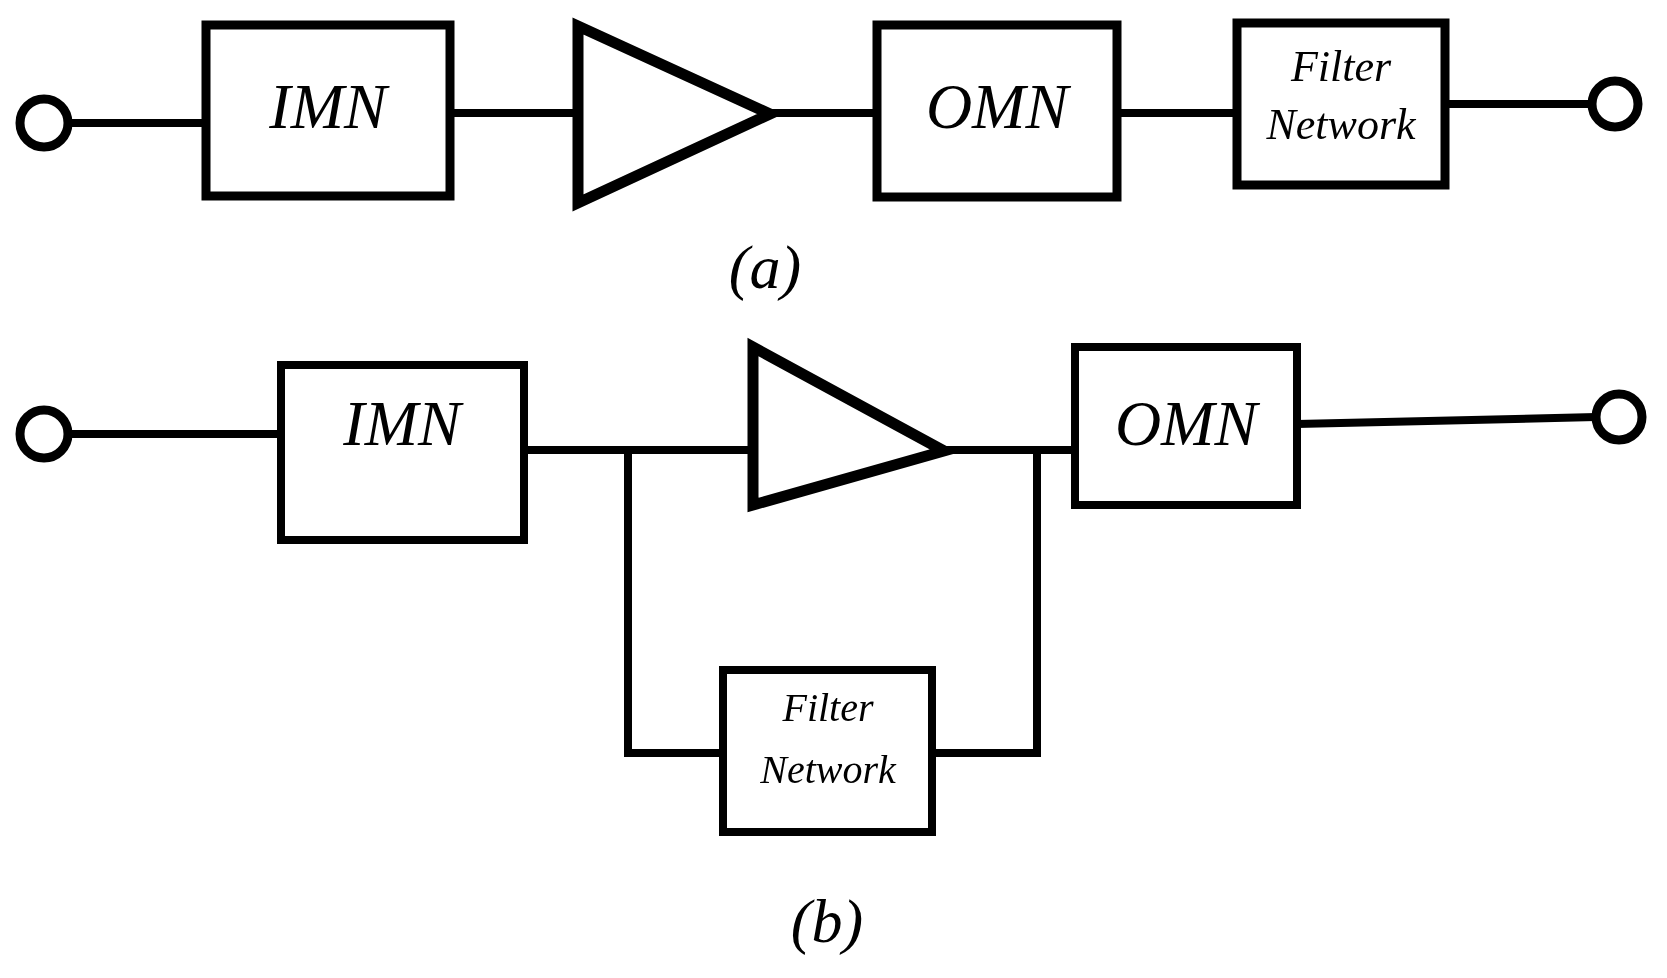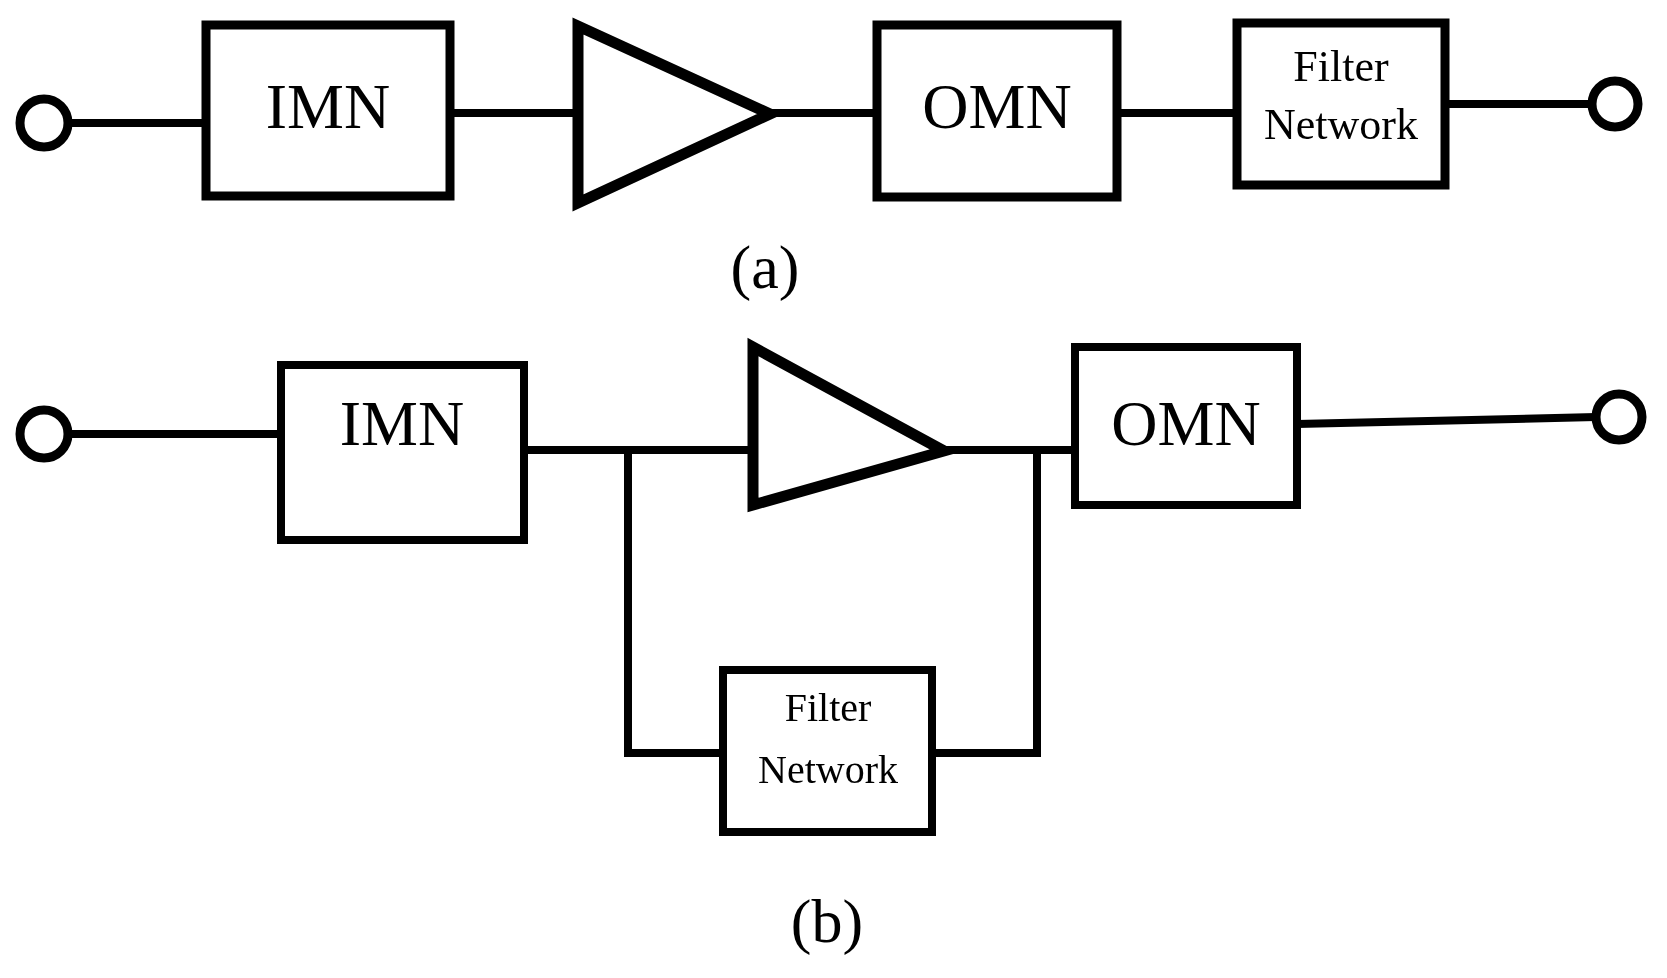--- a/index.html
+++ b/index.html
@@ -12,20 +12,21 @@
     width: 1667px;
     height: 978px;
     font-family: "Liberation Serif", "DejaVu Serif", serif;
     overflow: hidden;
   }
   #canvas-root {
     position: relative;
     width: 1667px;
     height: 978px;
     background: #ffffff;
+    font-style: italic;
   }
   svg#diagram-svg {
     position: absolute;
     left: 0;
     top: 0;
     width: 1667px;
     height: 978px;
     display: block;
   }
   .wire-thin{ stroke: #000000; stroke-width: 8; fill: none; stroke-linecap: butt; }

